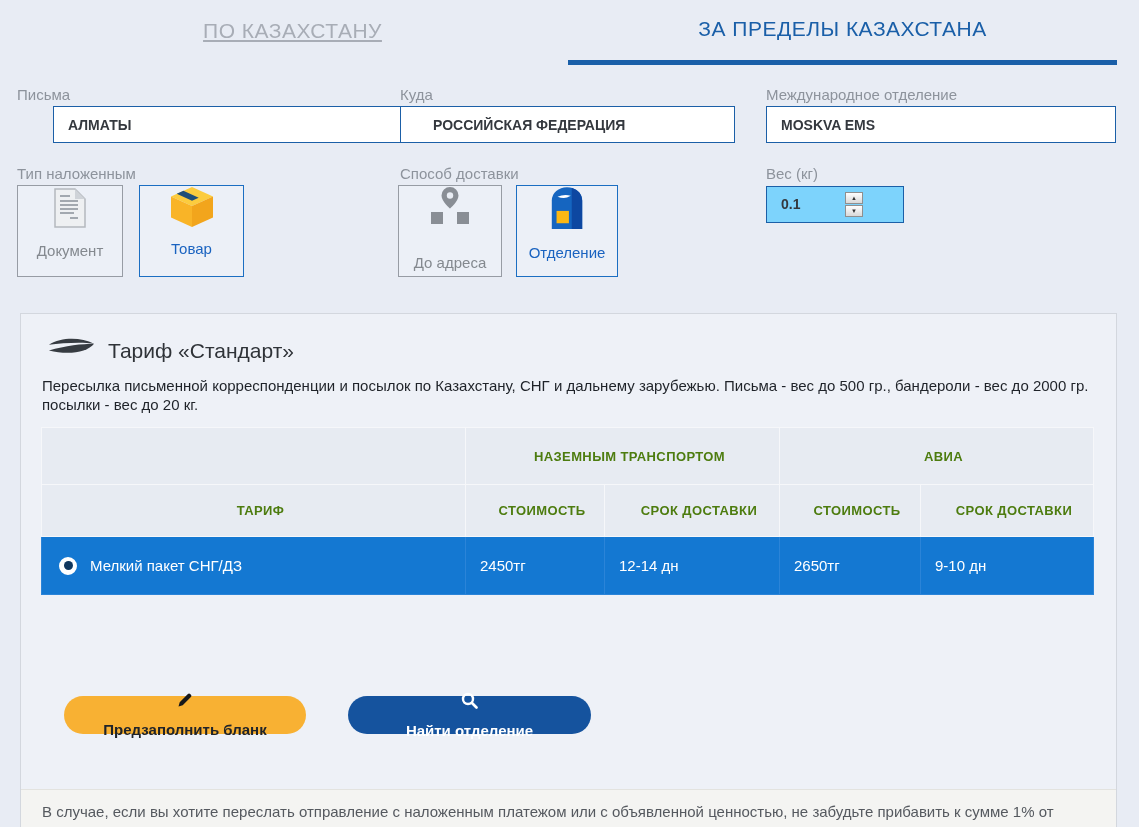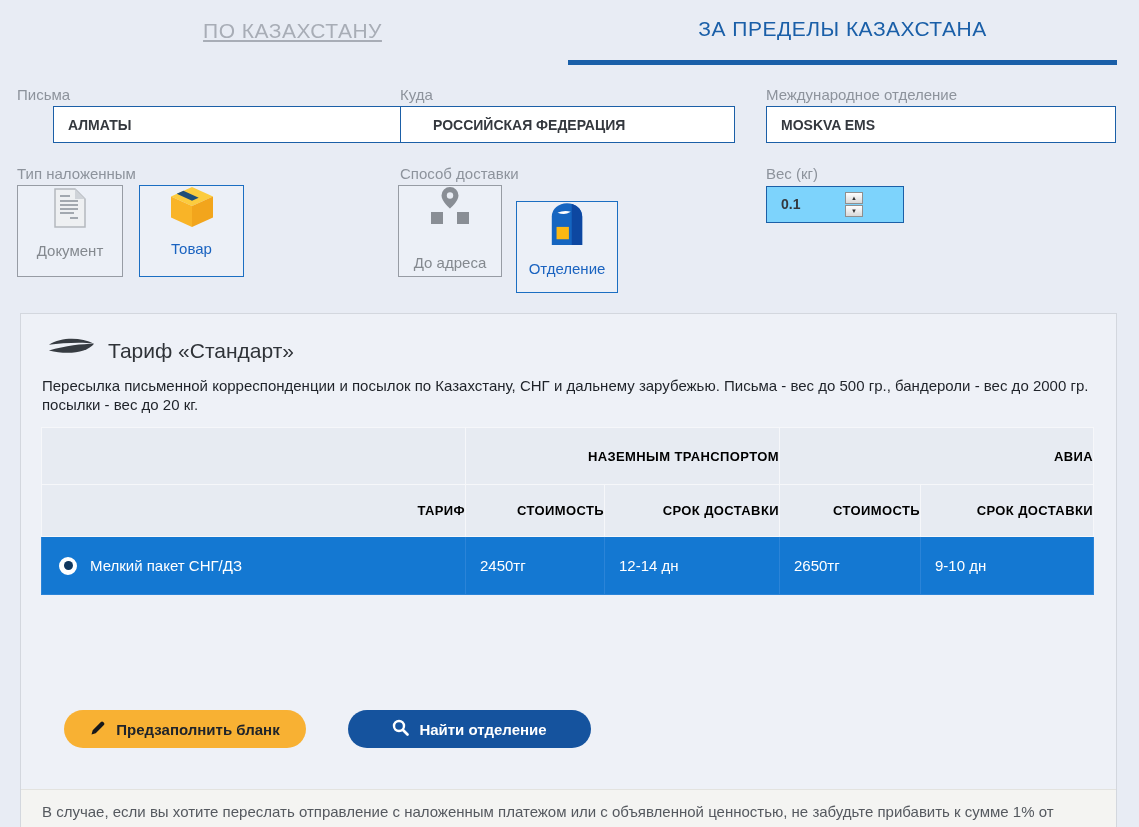--- a/index.html
+++ b/index.html
@@ -45,40 +45,40 @@
   .tariff-head { position:absolute; left:25px; top:22px; display:flex;
          align-items:center; gap:12px; }
   .tariff-title { font-size:21px; font-weight:500; color:#2f3338; }
   .tariff-desc { position:absolute; left:21px; top:62px; width:1058px;
          font-size:15px; line-height:19px; color:#1f2329; }
   
   table.rates { position:absolute; left:20px; top:113px; width:1052px;
          border-collapse:collapse; table-layout:fixed; }
   table.rates th { background:#e7ebf2; border:1px solid #f6f7fa;
          font-size:13px; font-weight:700; letter-spacing:0.4px;
-         color:#000000; text-align:right; padding-left:14px; }
+         color:#4d7c0f; text-align:center; padding-left:14px; }
   tr.group-row th { height:57px; }
   tr.head-row th { height:52px; }
   tr.data-row td { height:58px; border:1px solid #e3e6ec;
          font-size:15px; padding-left:14px; }
   tr.row-normal td { background:#f8f9fb; color:#24282d; }
   tr.row-selected td { background:#1478d2; color:#ffffff; border-color:#2b84d8; }
   .td-name { padding-left:17px !important; }
   .name-wrap { display:flex; align-items:center; gap:13px; }
   .radio { width:18px; height:18px; border-radius:50%; flex:0 0 18px;
          border:2px solid #1a6bb8; background:#fbfcfd; cursor:pointer; }
   .radio.checked { border:2px solid #ffffff; background:#ffffff;
          display:flex; align-items:center; justify-content:center; }
   .radio.checked::after { content:""; width:9px; height:9px; border-radius:50%;
          background:#10375e; }
   
-  .btn { position:absolute; top:396px; height:38px; border:none; border-radius:19px;
+  .btn { position:absolute; top:382px; height:38px; border:none; border-radius:19px;
          font-family:"Liberation Sans",sans-serif; font-size:15px; font-weight:bold;
          display:flex; align-items:center; justify-content:center; gap:10px;
-         cursor:pointer; }
+         cursor:pointer;flex-direction:column; }
   .btn-prefill { left:43px; width:242px; background:#f8b133; color:#20242a; }
   .btn-find { left:327px; width:243px; background:#15539e; color:#ffffff; }
   
   .footer-note { position:absolute; left:0; top:475px; width:1095px; height:59px;
          background:#f4f4f2; border-top:1px solid #e3e3df;
          padding:11px 30px 0 21px; font-size:15px; line-height:22px; color:#55595f; }
   .icon { display:inline-block; }
 </style>
 </head>
 <body>
@@ -132,21 +132,21 @@
     <svg width="44" height="40" viewBox="0 0 44 40">
       <path d="M22 1 a8.5 8.5 0 0 1 8.5 8.5 c0 6 -8.5 13 -8.5 13 s-8.5 -7 -8.5 -13 A8.5 8.5 0 0 1 22 1 z" fill="#898e95"></path>
       <circle cx="22" cy="9.5" r="3.2" fill="#e9edf4"></circle>
       <rect x="3" y="26" width="12" height="12" fill="#898e95"></rect>
       <rect x="29" y="26" width="12" height="12" fill="#898e95"></rect>
     </svg>
   </span>
   <span class="card-label">До адреса</span>
 </div>
 
-<div class="card selected" style="left:516px; width:102px;margin-top:16px;">
+<div class="card selected" style="left:516px; width:102px;">
   <span class="icon">
     <svg width="38" height="46" viewBox="0 0 40 48">
       <path d="M4 15 a16 14 0 0 1 32 0 v30 h-32 z" fill="#1565c0"></path>
       <path d="M25 1.5 a16 14 0 0 1 11 13.5 v30 h-11 z" fill="#0d47a1"></path>
       <rect x="9" y="26" width="13" height="13" fill="#fcb813"></rect>
       <path d="M10 11 q7 -3 14 -1 l-4 2 q-5 1 -10 -1 z" fill="#ffffff"></path>
     </svg>
   </span>
   <span class="card-label">Отделение</span>
 </div>

